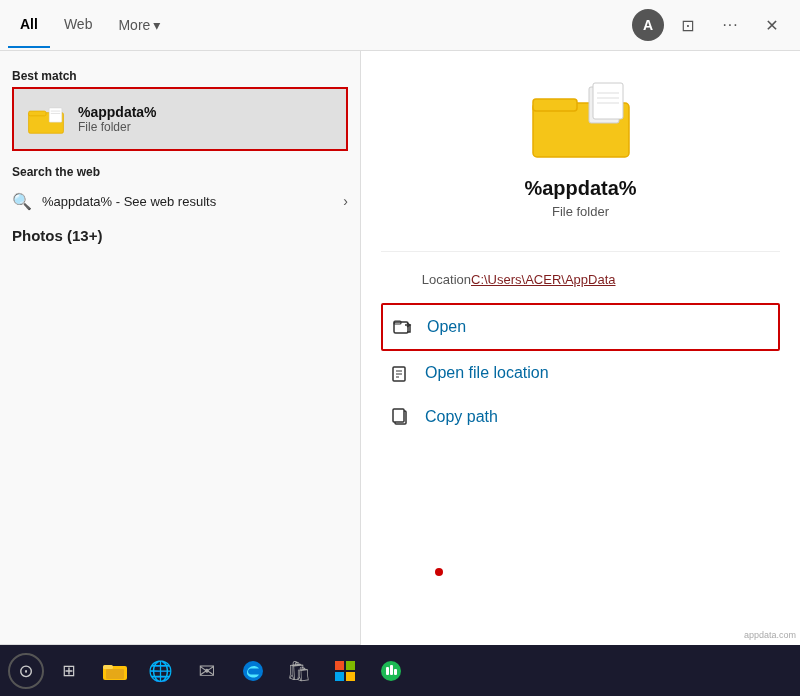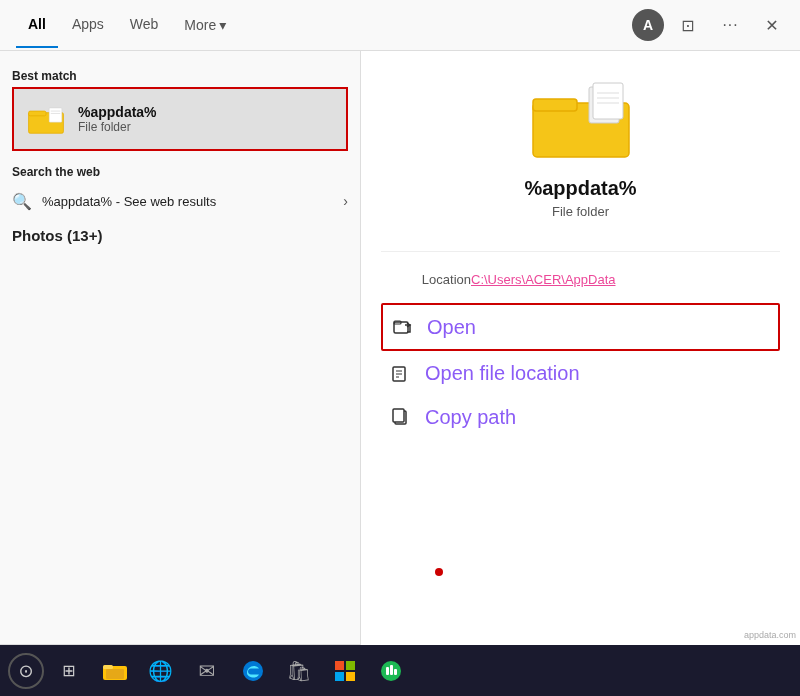--- a/index.html
+++ b/index.html
@@ -20,21 +20,21 @@
       height: 696px;
       background: #f9f9f9;
       display: flex;
       flex-direction: column;
     }
 
     
     .tabs {
       display: flex;
       align-items: center;
-      padding: 0 16px;
+      padding: 0 8px;
       border-bottom: 1px solid #ddd;
       background: #f9f9f9;
       height: 51px;
       flex-shrink: 0;
     }
     .tab {
       padding: 14px 12px;
       font-size: 14px;
       color: #555;
       cursor: pointer;
@@ -245,21 +245,21 @@
     }
     .detail-location .loc-label {
       font-size: 13px;
       color: #555;
       width: 90px;
       flex-shrink: 0;
       text-align: right;
     }
     .detail-location .loc-value {
       font-size: 13px;
-      color: #ec4899;
+      color: #7f1d1d;
       text-decoration: underline;
       cursor: pointer;
     }
 
     .detail-actions {
       width: 100%;
     }
     .detail-action {
       display: flex;
       align-items: center;
@@ -271,22 +271,22 @@
       width: 24px;
       height: 24px;
       margin-right: 12px;
       display: flex;
       align-items: center;
       justify-content: center;
       font-size: 16px;
       color: #333;
     }
     .detail-action .action-text {
-      font-size: 20px;
-      color: #8b5cf6;
+      font-size: 16px;
+      color: #0369a1;
     }
 
     .open-action-box {
       border: 2px solid #cc0000;
     }
 
     
     .taskbar {
       position: absolute;
       bottom: 0; left: 0;
@@ -338,21 +338,20 @@
       color: #aaa;
     }
   </style>
 </head>
 <body>
 
 <div class="search-panel">
 
   <div class="tabs">
     <div class="tab active">All</div>
-    <div class="tab">Apps</div>
     <div class="tab">Web</div>
     <div class="tab-more">
       <span>More</span>
       <span>▾</span>
     </div>
   </div>
 
   <div class="content">
 
     <div class="section-label">Best match</div>

